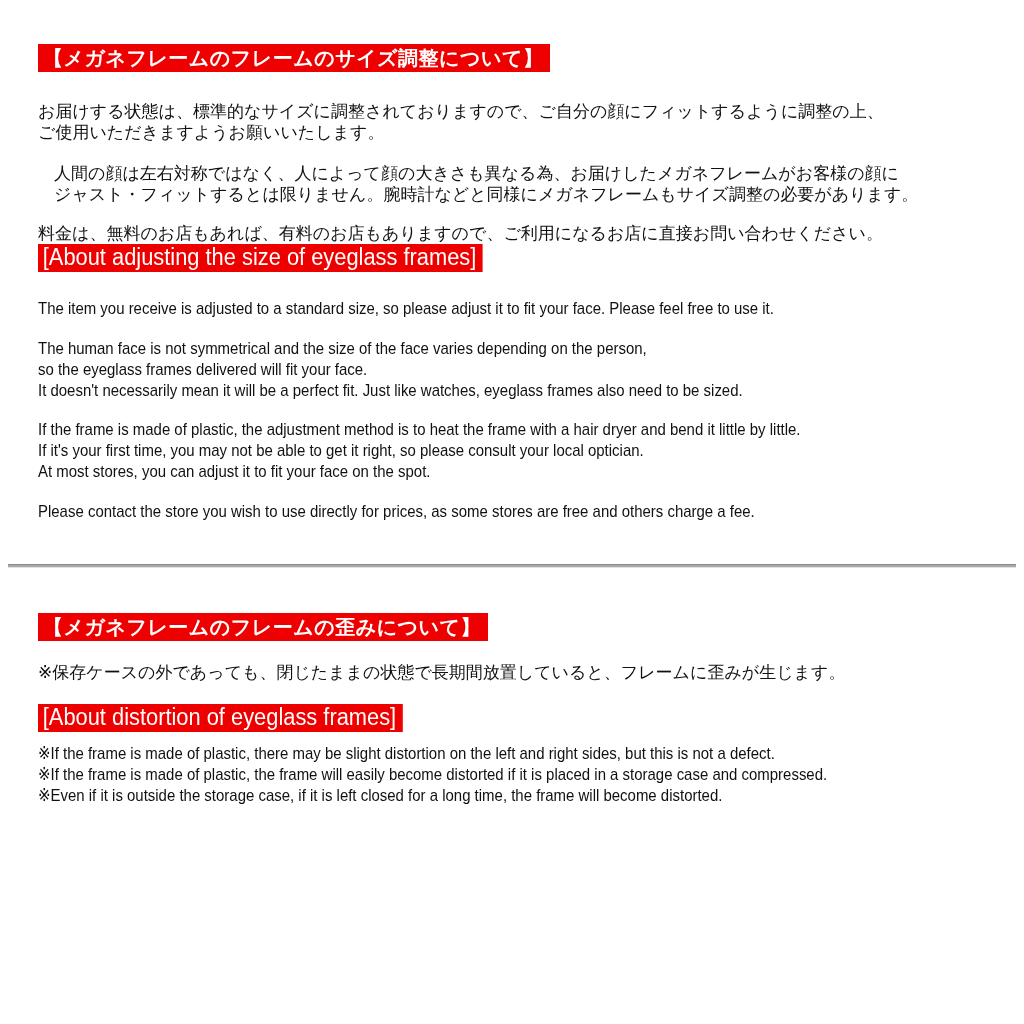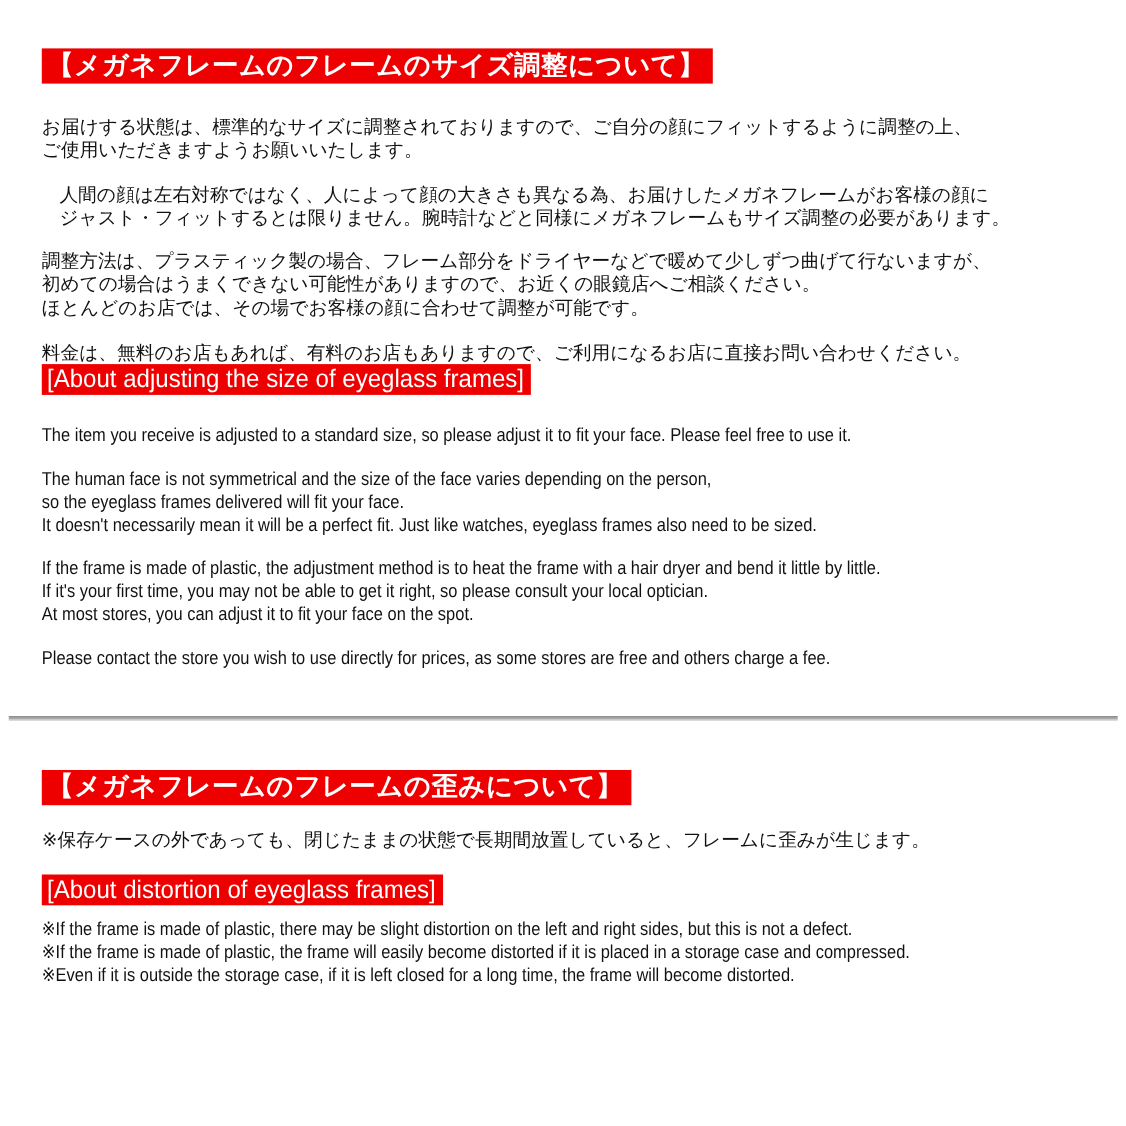--- a/index.html
+++ b/index.html
@@ -15,21 +15,21 @@
   .content { padding-left: 38px; padding-right: 40px; }
 
   
   .band {
     display: inline-block;
     background: #ee0000;
     color: #ffffff;
     white-space: nowrap;
   }
   .band.jp {
-    font-size: 24px;
+    font-size: 20px;
     font-weight: bold;
     line-height: 1.0;
     padding: 4px 7px 4px 5px;
     letter-spacing: 0.5px;
   }
   .band.en {
     font-size: 23px;
     font-weight: 400;
     line-height: 1.0;
     padding: 2px 7px 3px 5px;
@@ -89,23 +89,20 @@
 
 <div class="page">
 
   <section class="sec1 content">
     <span class="band jp h-jp1">【メガネフレームのフレームのサイズ調整について】</span>
 
     <div class="para jp p-jp-1">お届けする状態は、標準的なサイズに調整されておりますので、ご自分の顔にフィットするように調整の上、
 ご使用いただきますようお願いいたします。</div>
     <div class="para jp p-jp-2">人間の顔は左右対称ではなく、人によって顔の大きさも異なる為、お届けしたメガネフレームがお客様の顔に
 ジャスト・フィットするとは限りません。腕時計などと同様にメガネフレームもサイズ調整の必要があります。</div>
-    <div class="para jp p-jp-3">調整方法は、プラスティック製の場合、フレーム部分をドライヤーなどで暖めて少しずつ曲げて行ないますが、
-初めての場合はうまくできない可能性がありますので、お近くの眼鏡店へご相談ください。
-ほとんどのお店では、その場でお客様の顔に合わせて調整が可能です。</div>
     <div class="para jp p-jp-4">料金は、無料のお店もあれば、有料のお店もありますので、ご利用になるお店に直接お問い合わせください。</div>
 
     <span class="band en h-en1">[About adjusting the size of eyeglass frames]</span>
 
     <div class="para en p-en-1">The item you receive is adjusted to a standard size, so please adjust it to fit your face. Please feel free to use it.</div>
     <div class="para en p-en-2">The human face is not symmetrical and the size of the face varies depending on the person,
 so the eyeglass frames delivered will fit your face.
 It doesn't necessarily mean it will be a perfect fit. Just like watches, eyeglass frames also need to be sized.</div>
     <div class="para en p-en-3">If the frame is made of plastic, the adjustment method is to heat the frame with a hair dryer and bend it little by little.
 If it's your first time, you may not be able to get it right, so please consult your local optician.

